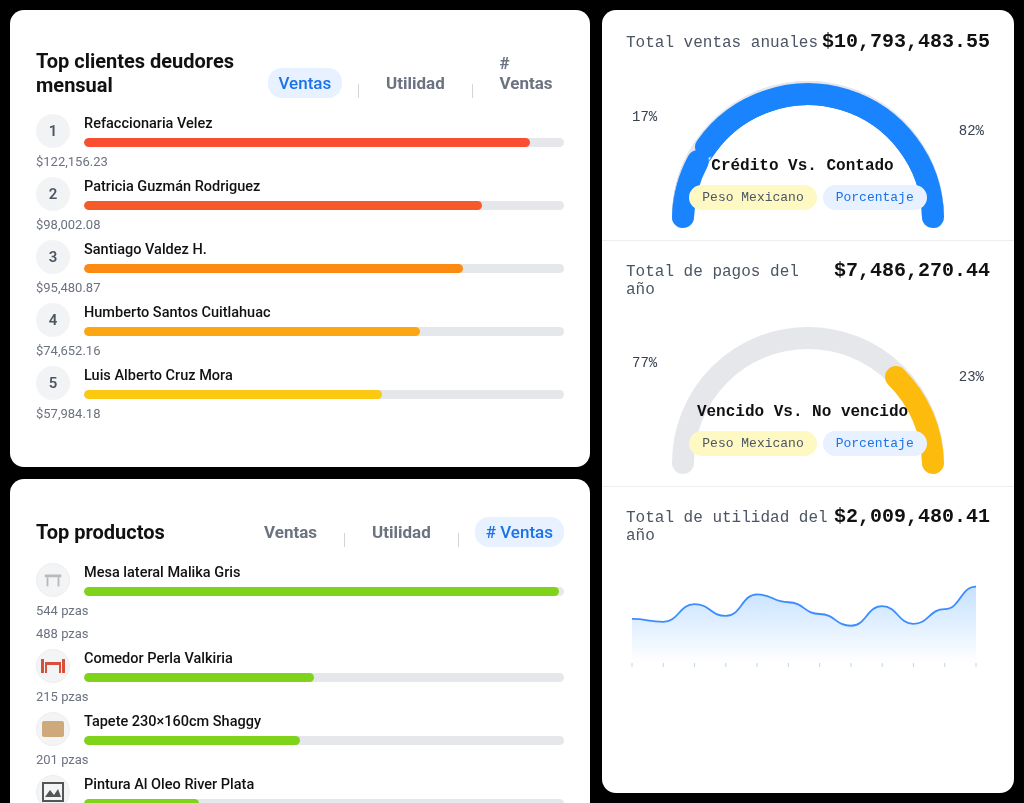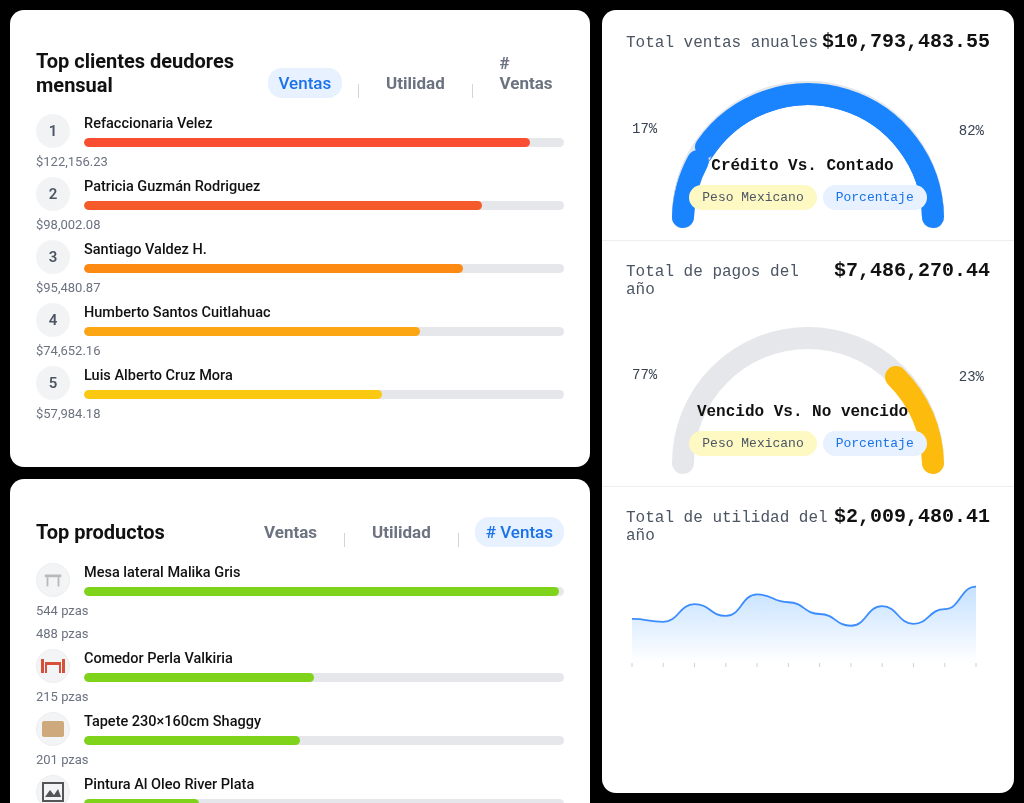--- a/index.html
+++ b/index.html
@@ -44,21 +44,21 @@
     width:100%; height:9px; background:#e5e7eb; border-radius:5px; overflow:hidden;
   }
   .bar-fill { height:100%; border-radius:5px; }
   .row-val { font-size:13px; color:#6b7280; text-align:left; margin-top:4px; margin-bottom:8px;}
   
   .metric-head { display:flex; justify-content:space-between; align-items:baseline; margin-bottom:4px; }
   .metric-label { font-size:16px; color:#4b5563; }
   .metric-val { font-size:20px; font-weight:800; color:#111; }
   .gauge-wrap { position:relative; height:175px; }
   .gauge-svg { display:block; margin:0 auto; }
-  .gauge-left-pct { position:absolute; left:6px; top:64px; font-size:14px; color:#374151; }
+  .gauge-left-pct { position:absolute; left:6px; top:52px; font-size:14px; color:#374151; }
   .gauge-right-pct { position:absolute; right:6px; top:66px; font-size:14px; color:#374151; }
   .gauge-title { position:absolute; top:100px; left:0; right:11px; text-align:center; font-size:16px; font-weight:700; color:#111;}
   .unit-tabs { position:absolute; top:128px; left:0; right:0; display:flex; justify-content:center; gap:6px;}
   .unit-tab { font-size:13px; padding:5px 13px; border-radius:14px; background:#fef9c3; color:#4b5563; cursor:pointer;}
   .unit-tab.active { background:#e8f1ff; color:#1a73e8;}
   .hr { height:1px; background:#eceef0; margin: 8px -24px 18px -24px; }
   .area-chart { margin-top:10px;}
 </style>
 </head>
 <body>

